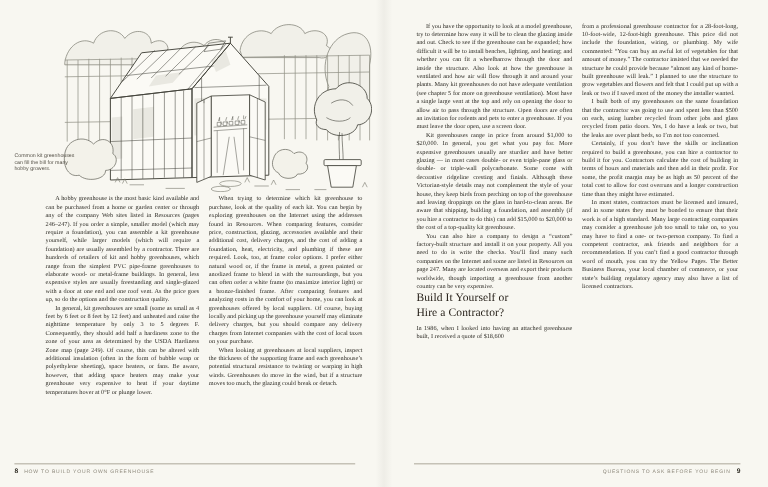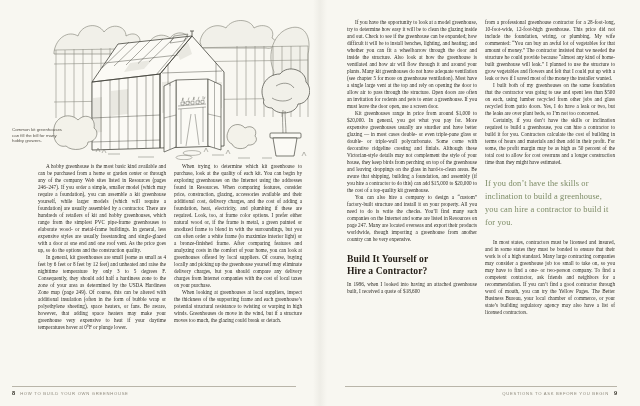--- a/index.html
+++ b/index.html
@@ -36,23 +36,23 @@
   .page.left .col { width: 128px; }
 
   .col p {
     font-size: 5.2px; line-height: 7px;
     text-align: justify; color: #2e2c26;
   }
   .col p.indent { text-indent: 8px; }
 
   h2.section {
     font-size: 9.6px; line-height: 11.5px;
-    font-weight: bold; color: #27211a;
+    font-weight: normal; color: #27211a;
     white-space: pre-line;
-    margin: 10px 0 5px 0;
+    margin: 0 0 5px 0;
     letter-spacing: 0.1px;
   }
 
   .pullquote {
     font-size: 8.4px; line-height: 13px;
     color: #7b8a64;
     margin: 11px 0 10px 0;
     letter-spacing: 0.15px;
   }
 
@@ -195,21 +195,20 @@
         <p class="indent">Kit greenhouses range in price from around $1,000 to $20,000. In general, you get what you pay for. More expensive greenhouses usually are sturdier and have better glazing — in most cases double- or even triple-pane glass or double- or triple-wall polycarbonate. Some come with decorative ridgeline cresting and finials. Although these Victorian-style details may not complement the style of your house, they keep birds from perching on top of the greenhouse and leaving droppings on the glass in hard-to-clean areas. Be aware that shipping, building a foundation, and assembly (if you hire a contractor to do this) can add $15,000 to $20,000 to the cost of a top-quality kit greenhouse.</p>
         <p class="indent">You can also hire a company to design a “custom” factory-built structure and install it on your property. All you need to do is write the checks. You’ll find many such companies on the Internet and some are listed in Resources on page 247. Many are located overseas and export their products worldwide, though importing a greenhouse from another country can be very expensive.</p>
         <h2 class="section">Build It Yourself or
 Hire a Contractor?</h2>
         <p>In 1986, when I looked into having an attached greenhouse built, I received a quote of $18,600</p>
       </div>
       <div class="col">
         <p>from a professional greenhouse contractor for a 28-foot-long, 10-foot-wide, 12-foot-high greenhouse. This price did not include the foundation, wiring, or plumbing. My wife commented: “You can buy an awful lot of vegetables for that amount of money.” The contractor insisted that we needed the structure he could provide because “almost any kind of home-built greenhouse will leak.” I planned to use the structure to grow vegetables and flowers and felt that I could put up with a leak or two if I saved most of the money the installer wanted.</p>
         <p class="indent">I built both of my greenhouses on the same foundation that the contractor was going to use and spent less than $500 on each, using lumber recycled from other jobs and glass recycled from patio doors. Yes, I do have a leak or two, but the leaks are over plant beds, so I’m not too concerned.</p>
         <p class="indent">Certainly, if you don’t have the skills or inclination required to build a greenhouse, you can hire a contractor to build it for you. Contractors calculate the cost of building in terms of hours and materials and then add in their profit. For some, the profit margin may be as high as 50 percent of the total cost to allow for cost overruns and a longer construction time than they might have estimated.</p>
-        <div class="pullquote">If you don’t have the skills or inclination to build a greenhouse, you can hire a contractor to build it for you.</div>
         <p class="indent">In most states, contractors must be licensed and insured, and in some states they must be bonded to ensure that their work is of a high standard. Many large contracting companies may consider a greenhouse job too small to take on, so you may have to find a one- or two-person company. To find a competent contractor, ask friends and neighbors for a recommendation. If you can’t find a good contractor through word of mouth, you can try the Yellow Pages. The Better Business Bureau, your local chamber of commerce, or your state’s building regulatory agency may also have a list of licensed contractors.</p>
       </div>
     </div>
 
     <div class="footer">
       <span class="running">QUESTIONS TO ASK BEFORE YOU BEGIN</span>
       <span class="pagenum">9</span>
     </div>
   </section>
 

